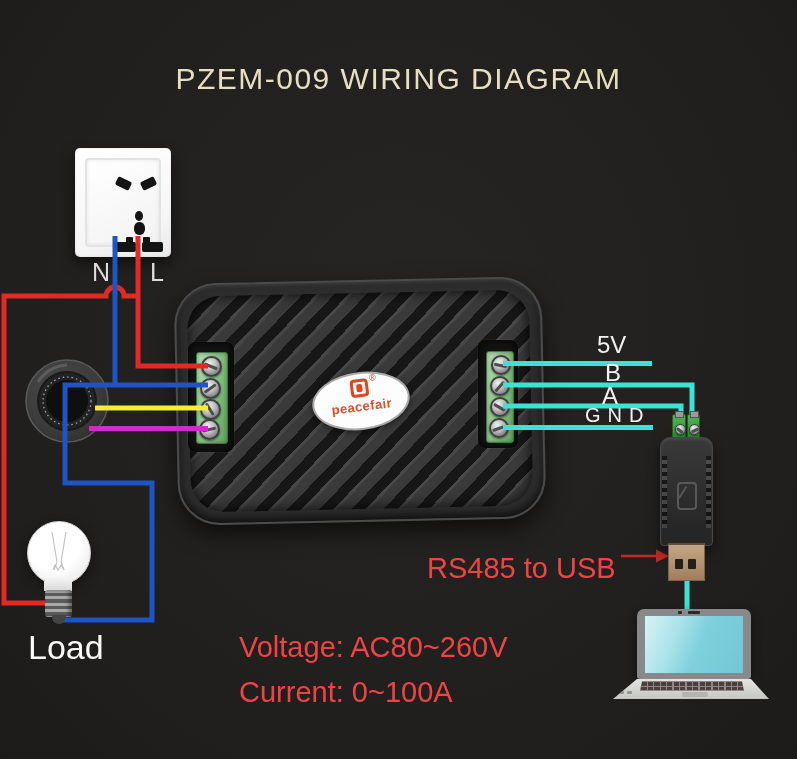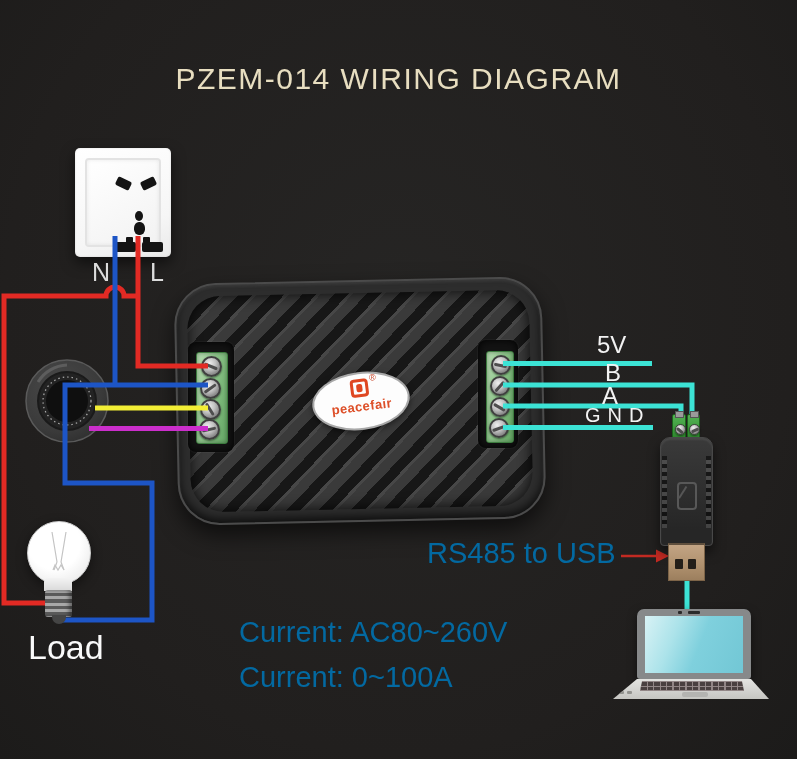--- a/index.html
+++ b/index.html
@@ -145,27 +145,27 @@
   }
   .bulb-neck{left:44px;top:578px;width:28px;height:13px;background:linear-gradient(#f3f3f3,#d9d9d9);border-radius:4px 4px 0 0;}
   .bulb-base{
     left:45px;top:590px;width:27px;height:27px;border-radius:3px;
     background:repeating-linear-gradient(180deg,#a8a8a8 0 3px,#5b5b5b 3px 6.5px);
     box-shadow:inset -3px 0 4px rgba(0,0,0,.4);
   }
   .bulb-tip{left:52px;top:615px;width:14px;height:9px;background:#454545;border-radius:0 0 7px 7px;}
 
   
-  .big-text{color:#0369a1;font-size:29px;}
+  .big-text{color:#ef4444;font-size:29px;margin-top:15px;}
   .load-text{color:#fafafa;font-size:34px;}
 </style>
 </head>
 <body>
 
-<div class="abs title">PZEM-014 WIRING DIAGRAM</div>
+<div class="abs title">PZEM-009 WIRING DIAGRAM</div>
 
 <div class="abs socket">
   <div class="socket-inner">
     <div class="slot slot-tl"></div>
     <div class="slot slot-tr"></div>
     <div class="slot slot-c1"></div>
     <div class="slot slot-c2"></div>
     <div class="slot nub-l"></div>
     <div class="slot nub-r"></div>
     <div class="slot slot-bl"></div>
@@ -279,14 +279,14 @@
       <path d="M25 48 l2 -5 l3 5 l3 -5 l3 5"></path>
     </g>
   </svg>
 </div>
 <div class="abs bulb-neck"></div>
 <div class="abs bulb-base"></div>
 <div class="abs bulb-tip"></div>
 <div class="abs load-text" style="left:28px;top:628px;">Load</div>
 
 <div class="abs big-text" style="left:427px;top:537px;">RS485 to USB</div>
-<div class="abs big-text" style="left:239px;top:616px;">Current: AC80~260V</div>
+<div class="abs big-text" style="left:239px;top:616px;">Voltage: AC80~260V</div>
 <div class="abs big-text" style="left:239px;top:661px;">Current: 0~100A</div>
 
 </body></html>

